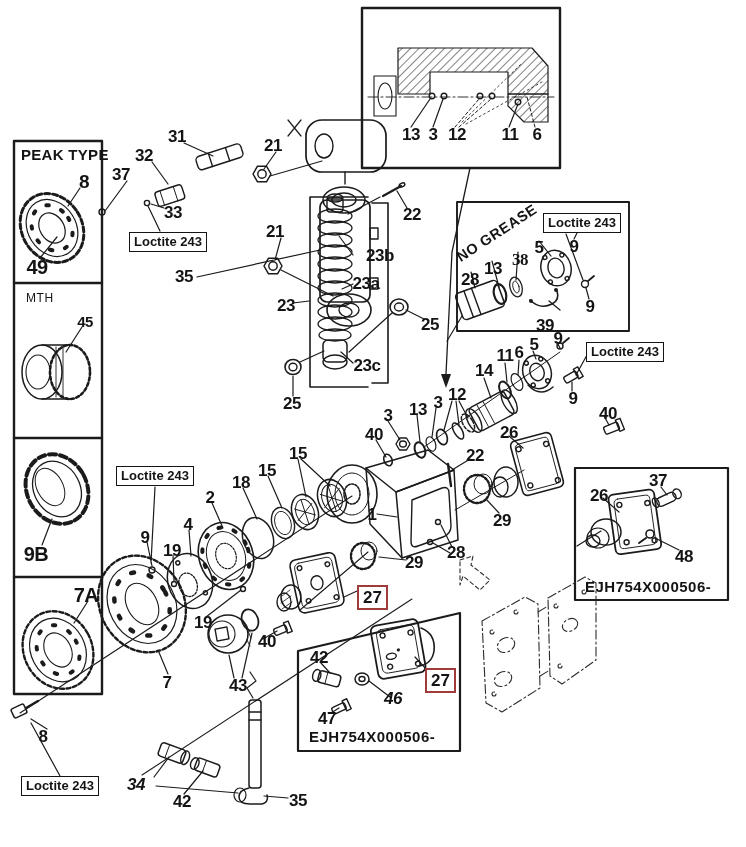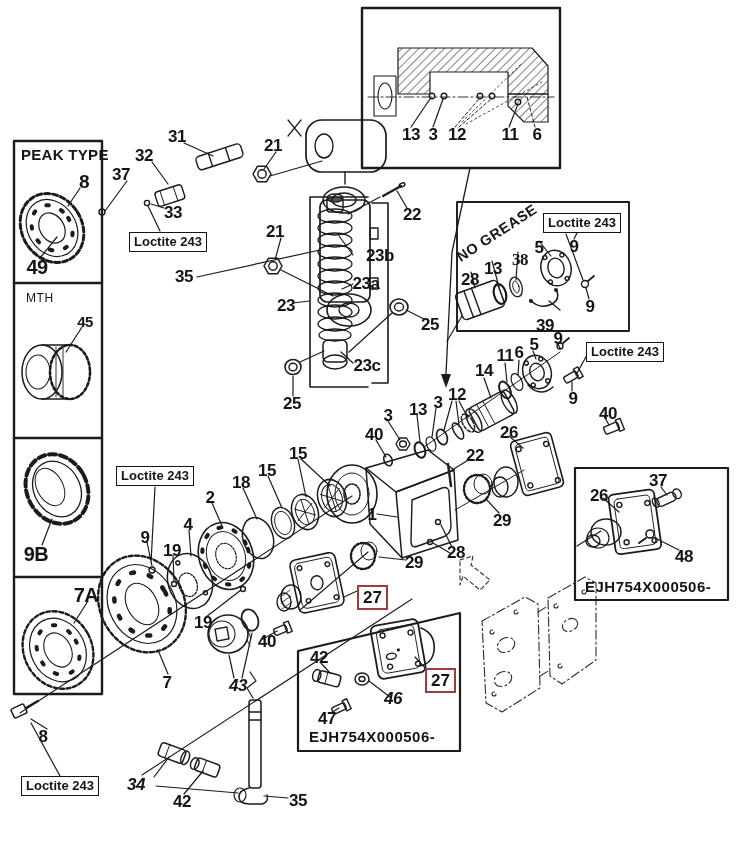--- a/index.html
+++ b/index.html
@@ -487,21 +487,21 @@
       <div class="co" style="left: 414px; top: 562px;">29</div>
       <div class="co" style="left: 298px; top: 453px;">15</div>
       <div class="co" style="left: 267px; top: 470px;">15</div>
       <div class="co" style="left: 241px; top: 482px;">18</div>
       <div class="co" style="left: 210px; top: 497px;">2</div>
       <div class="co" style="left: 188px; top: 524px;">4</div>
       <div class="co" style="left: 145px; top: 537px;">9</div>
       <div class="co" style="left: 172px; top: 550px;">19</div>
       <div class="co" style="left: 203px; top: 622px;">19</div>
       <div class="co" style="left: 167px; top: 682px;">7</div>
-      <div class="co" style="left: 238px; top: 685px; font-style: italic;">43</div>
+      <div class="co" style="left: 238px; top: 685px;">43</div>
       <div class="co" style="left: 267px; top: 641px;">40</div>
       <div class="co" style="left: 43px; top: 736px;">8</div>
       <div class="co" style="left: 136px; top: 784px; font-style: italic;">34</div>
       <div class="co" style="left: 182px; top: 801px;">42</div>
       <div class="co" style="left: 298px; top: 800px;">35</div>
       <div class="co" style="left: 599px; top: 495px;">26</div>
       <div class="co" style="left: 658px; top: 480px;">37</div>
       <div class="co" style="left: 684px; top: 556px;">48</div>
       <div class="co" style="left: 319px; top: 657px;">42</div>
       <div class="co" style="left: 393px; top: 698px; font-style: italic;">46</div>

